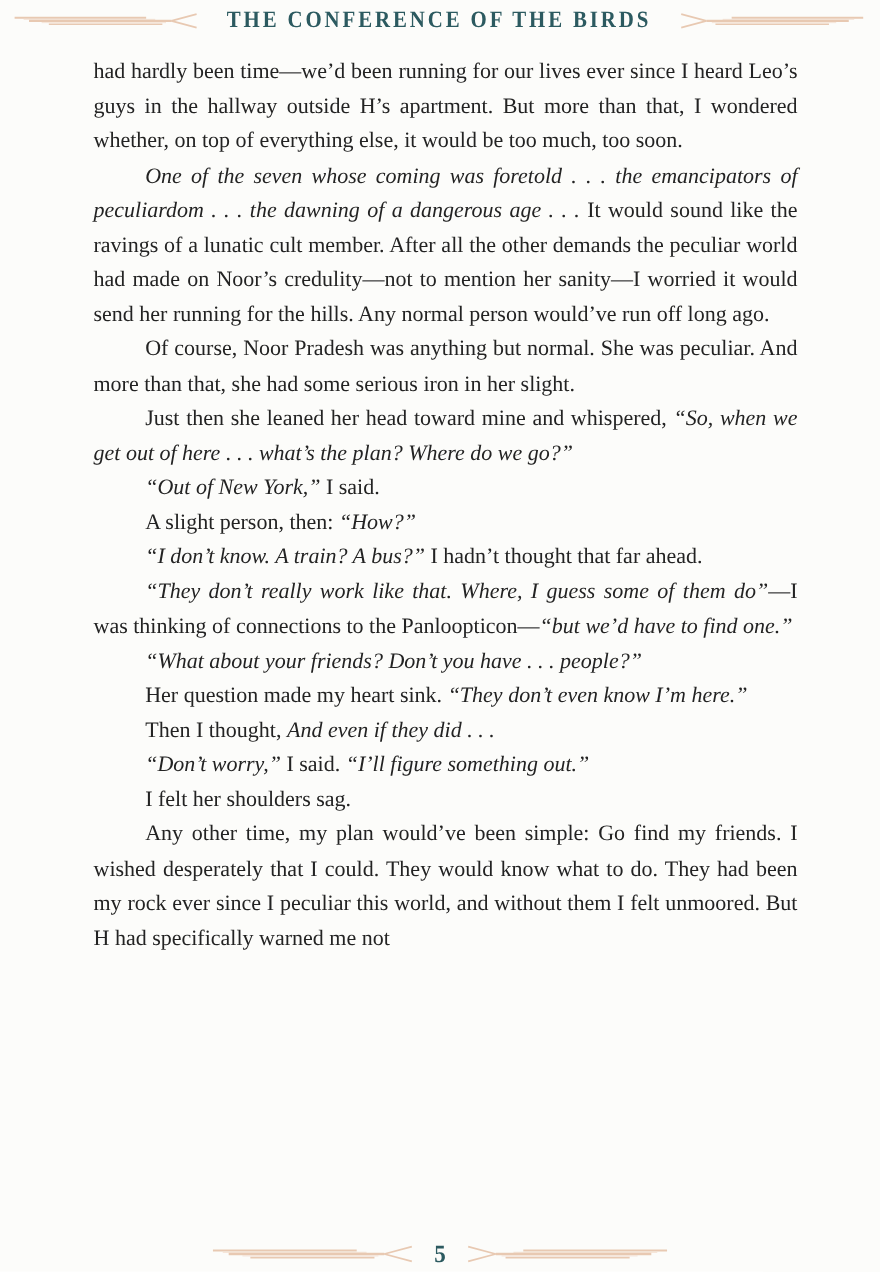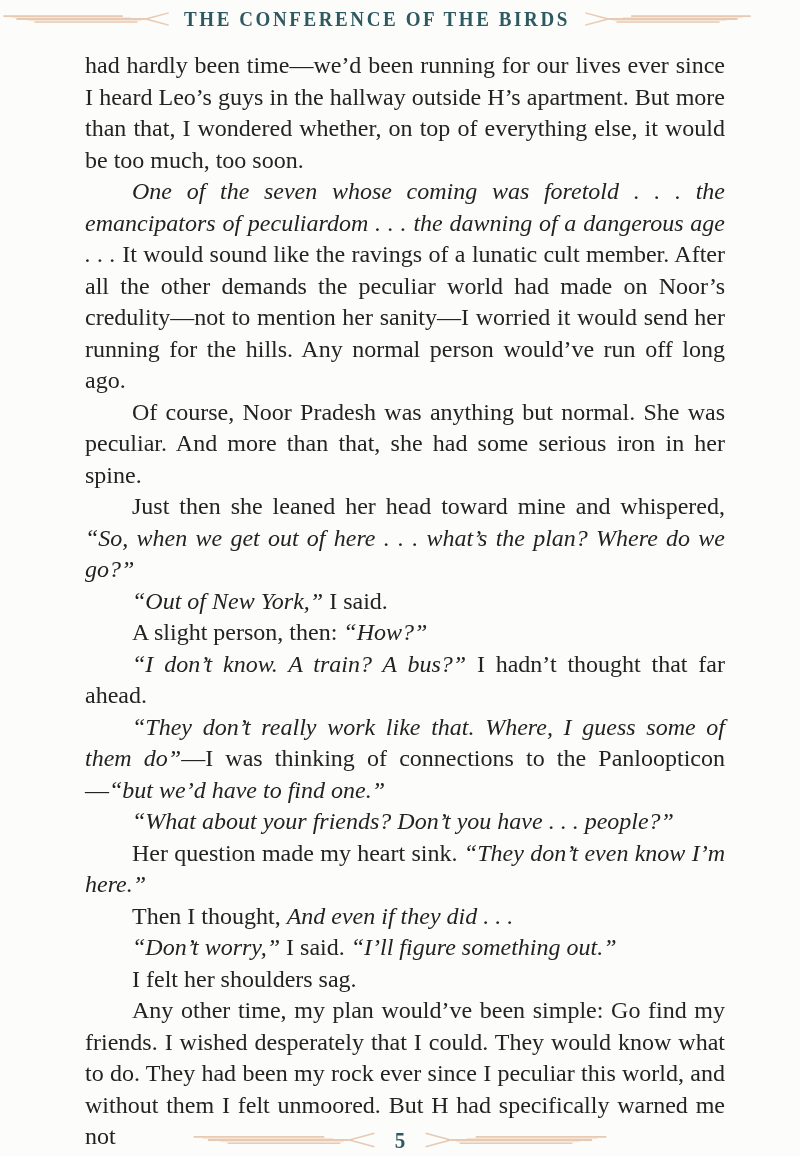--- a/index.html
+++ b/index.html
@@ -11,40 +11,40 @@
   .page {
     position: relative;
     width: 800px; height: 1156px;
     background: var(--bg, #fcfcfa);
     overflow: hidden;
   }
 
   
   .running-head {
     position: absolute; top: 3px; left: 0; right: 12px; height: 32px;
-    display: flex; align-items: center; justify-content: flex-start; gap: 12px;
+    display: flex; align-items: center; justify-content: flex-end; gap: 24px;
   }
   .head-title {
     margin: 0;
     font-family: "Liberation Serif", serif;
     font-size: 19px; font-weight: bold;
     letter-spacing: 2.6px;
     color: var(--teal, #2c5a60);
     transform: scaleY(1.12);
     white-space: nowrap;
   }
   .flourish { display: block; }
   .flourish.mirror { transform: scaleX(-1); }
   .fl-main { stroke: var(--pink, #e8c9b2); fill: none; }
   .fl-lite { stroke: var(--pink-light, #f3e0d2); fill: none; }
 
   
   .body-text {
     position: absolute; top: 50px; left: 85px; width: 640px;
-    font-size: 24px; line-height: 31.5px;
+    font-size: 20px; line-height: 31.5px;
     text-align: justify;
     color: var(--ink, #232323);
   }
   .para { margin: 0; }
   .para.indent { text-indent: 47px; }
   .para em { font-style: italic; font-family: Liberation Serif, serif; }
 
   
   .page-footer {
     position: absolute; bottom: 1px; left: 0; right: 0; height: 30px;
@@ -82,21 +82,21 @@
     </svg>
     <h1 class="head-title">THE CONFERENCE OF THE BIRDS</h1>
     <svg class="flourish mirror" width="172" height="26" viewBox="0 0 210 26">
       <use href="#flourish-sym"></use>
     </svg>
   </header>
 
   <main class="body-text" id="body-text">
       <p class="para"><span>had hardly been time—we’d been running for our lives ever since I heard Leo’s guys in the hallway outside H’s apartment. But more than that, I wondered whether, on top of everything else, it would be too much, too soon.</span></p>
       <p class="para indent"><em>One of the seven whose coming was foretold . . . the emancipators of peculiardom . . . the dawning of a dangerous age . . . </em><span>It would sound like the ravings of a lunatic cult member. After all the other demands the peculiar world had made on Noor’s credulity—not to mention her sanity—I worried it would send her running for the hills. Any normal person would’ve run off long ago.</span></p>
-      <p class="para indent"><span>Of course, Noor Pradesh was anything but normal. She was peculiar. And more than that, she had some serious iron in her spine.</span></p>
+      <p class="para indent"><span>Of course, Noor Pradesh was anything but normal. She was peculiar. And more than that, she had some serious iron in her slight.</span></p>
       <p class="para indent"><span>Just then she leaned her head toward mine and whispered, </span><em>“So, when we get out of here . . . what’s the plan? Where do we go?”</em></p>
       <p class="para indent"><em>“Out of New York,”</em><span> I said.</span></p>
       <p class="para indent"><span>A slight person, then: </span><em>“How?”</em></p>
       <p class="para indent"><em>“I don’t know. A train? A bus?”</em><span> I hadn’t thought that far ahead.</span></p>
       <p class="para indent"><em>“They don’t really work like that. Where, I guess some of them do”</em><span>—I was thinking of connections to the Panloopticon—</span><em>“but we’d have to find one.”</em></p>
       <p class="para indent"><em>“What about your friends? Don’t you have . . . people?”</em></p>
       <p class="para indent"><span>Her question made my heart sink. </span><em>“They don’t even know I’m here.”</em></p>
       <p class="para indent"><span>Then I thought, </span><em>And even if they did . . .</em></p>
       <p class="para indent"><em>“Don’t worry,”</em><span> I said. </span><em>“I’ll figure something out.”</em></p>
       <p class="para indent"><span>I felt her shoulders sag.</span></p>

